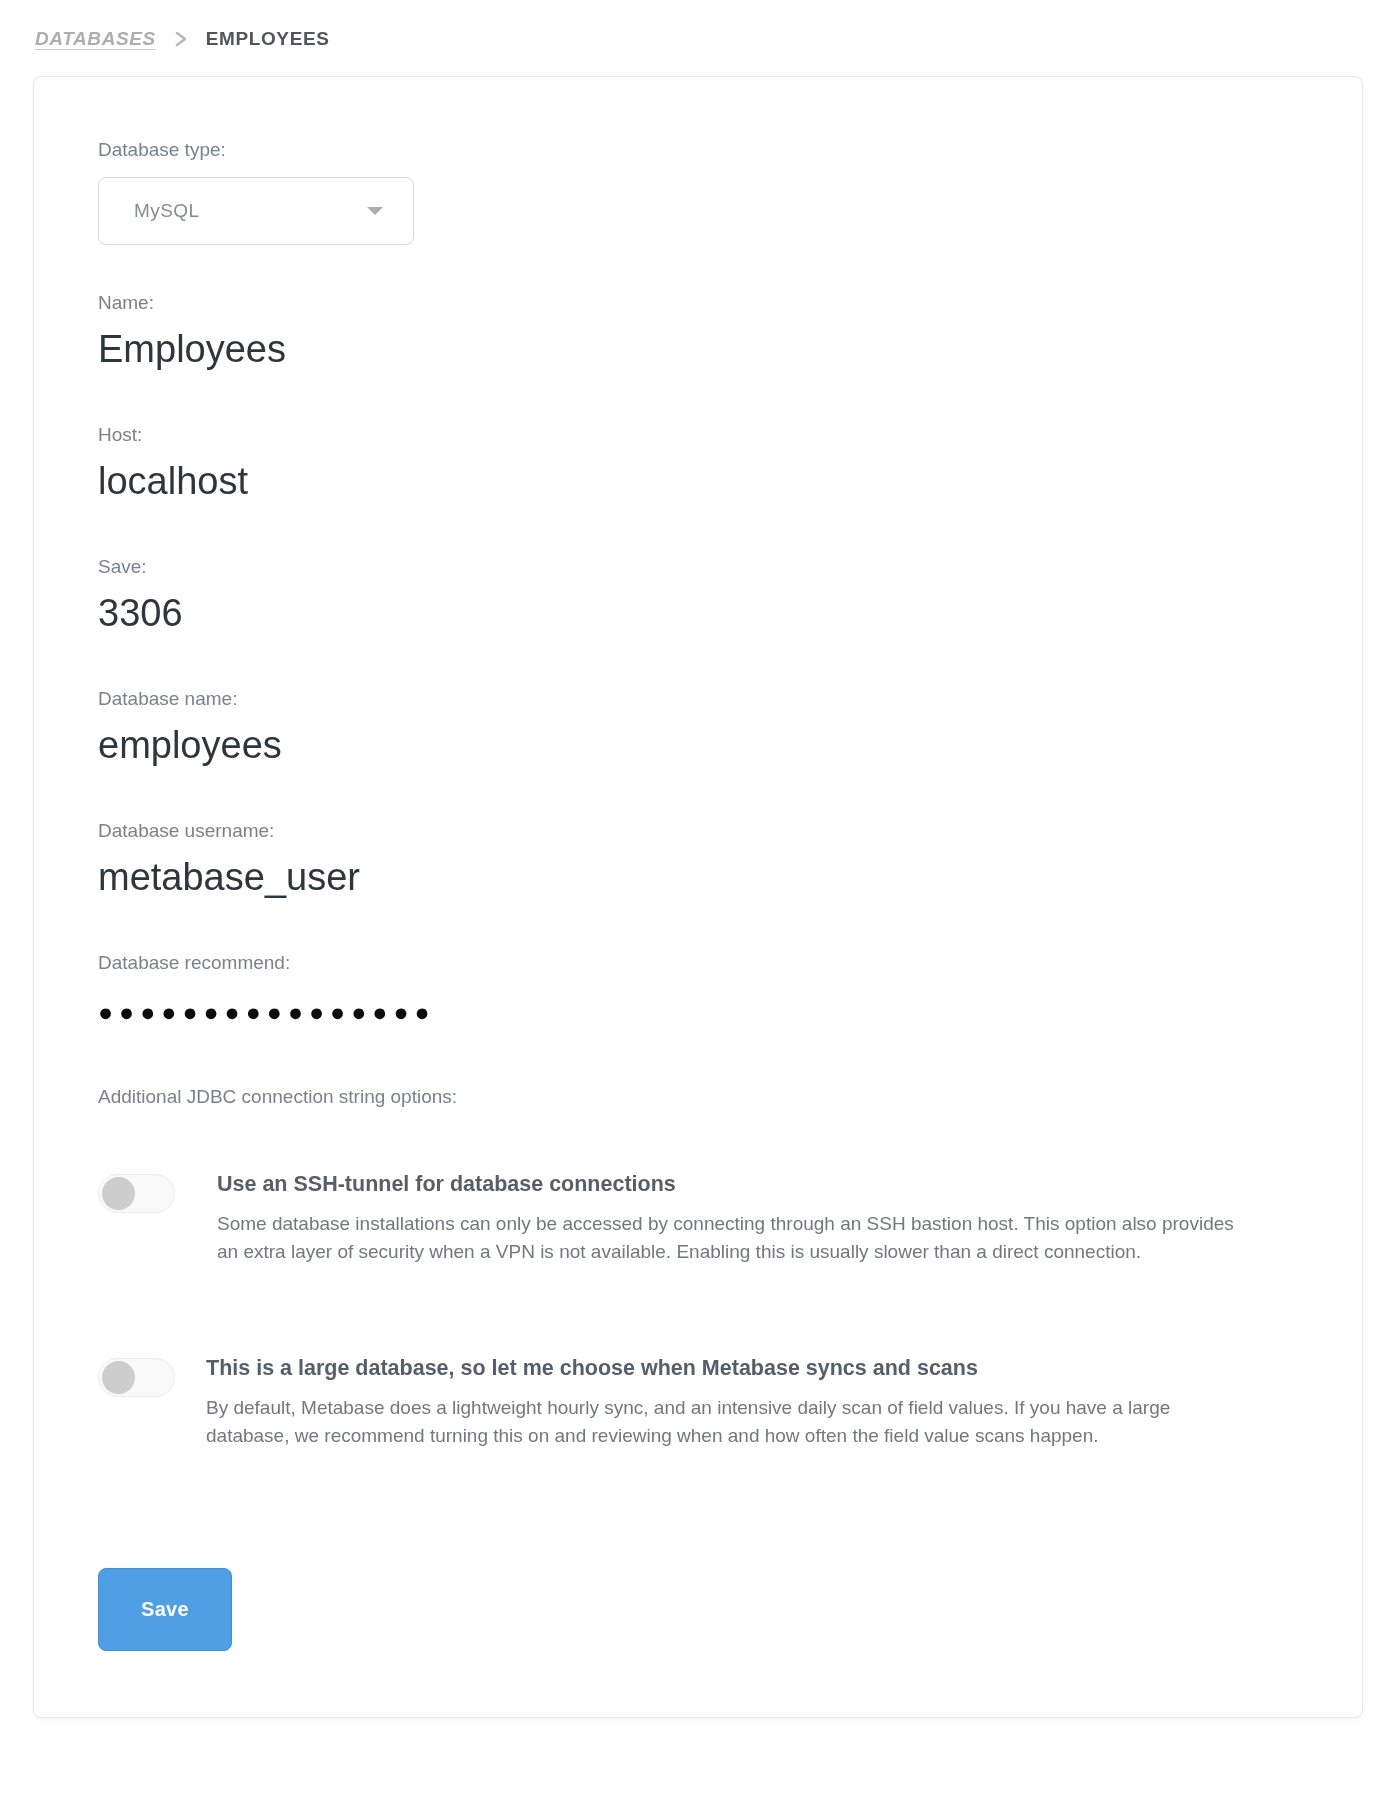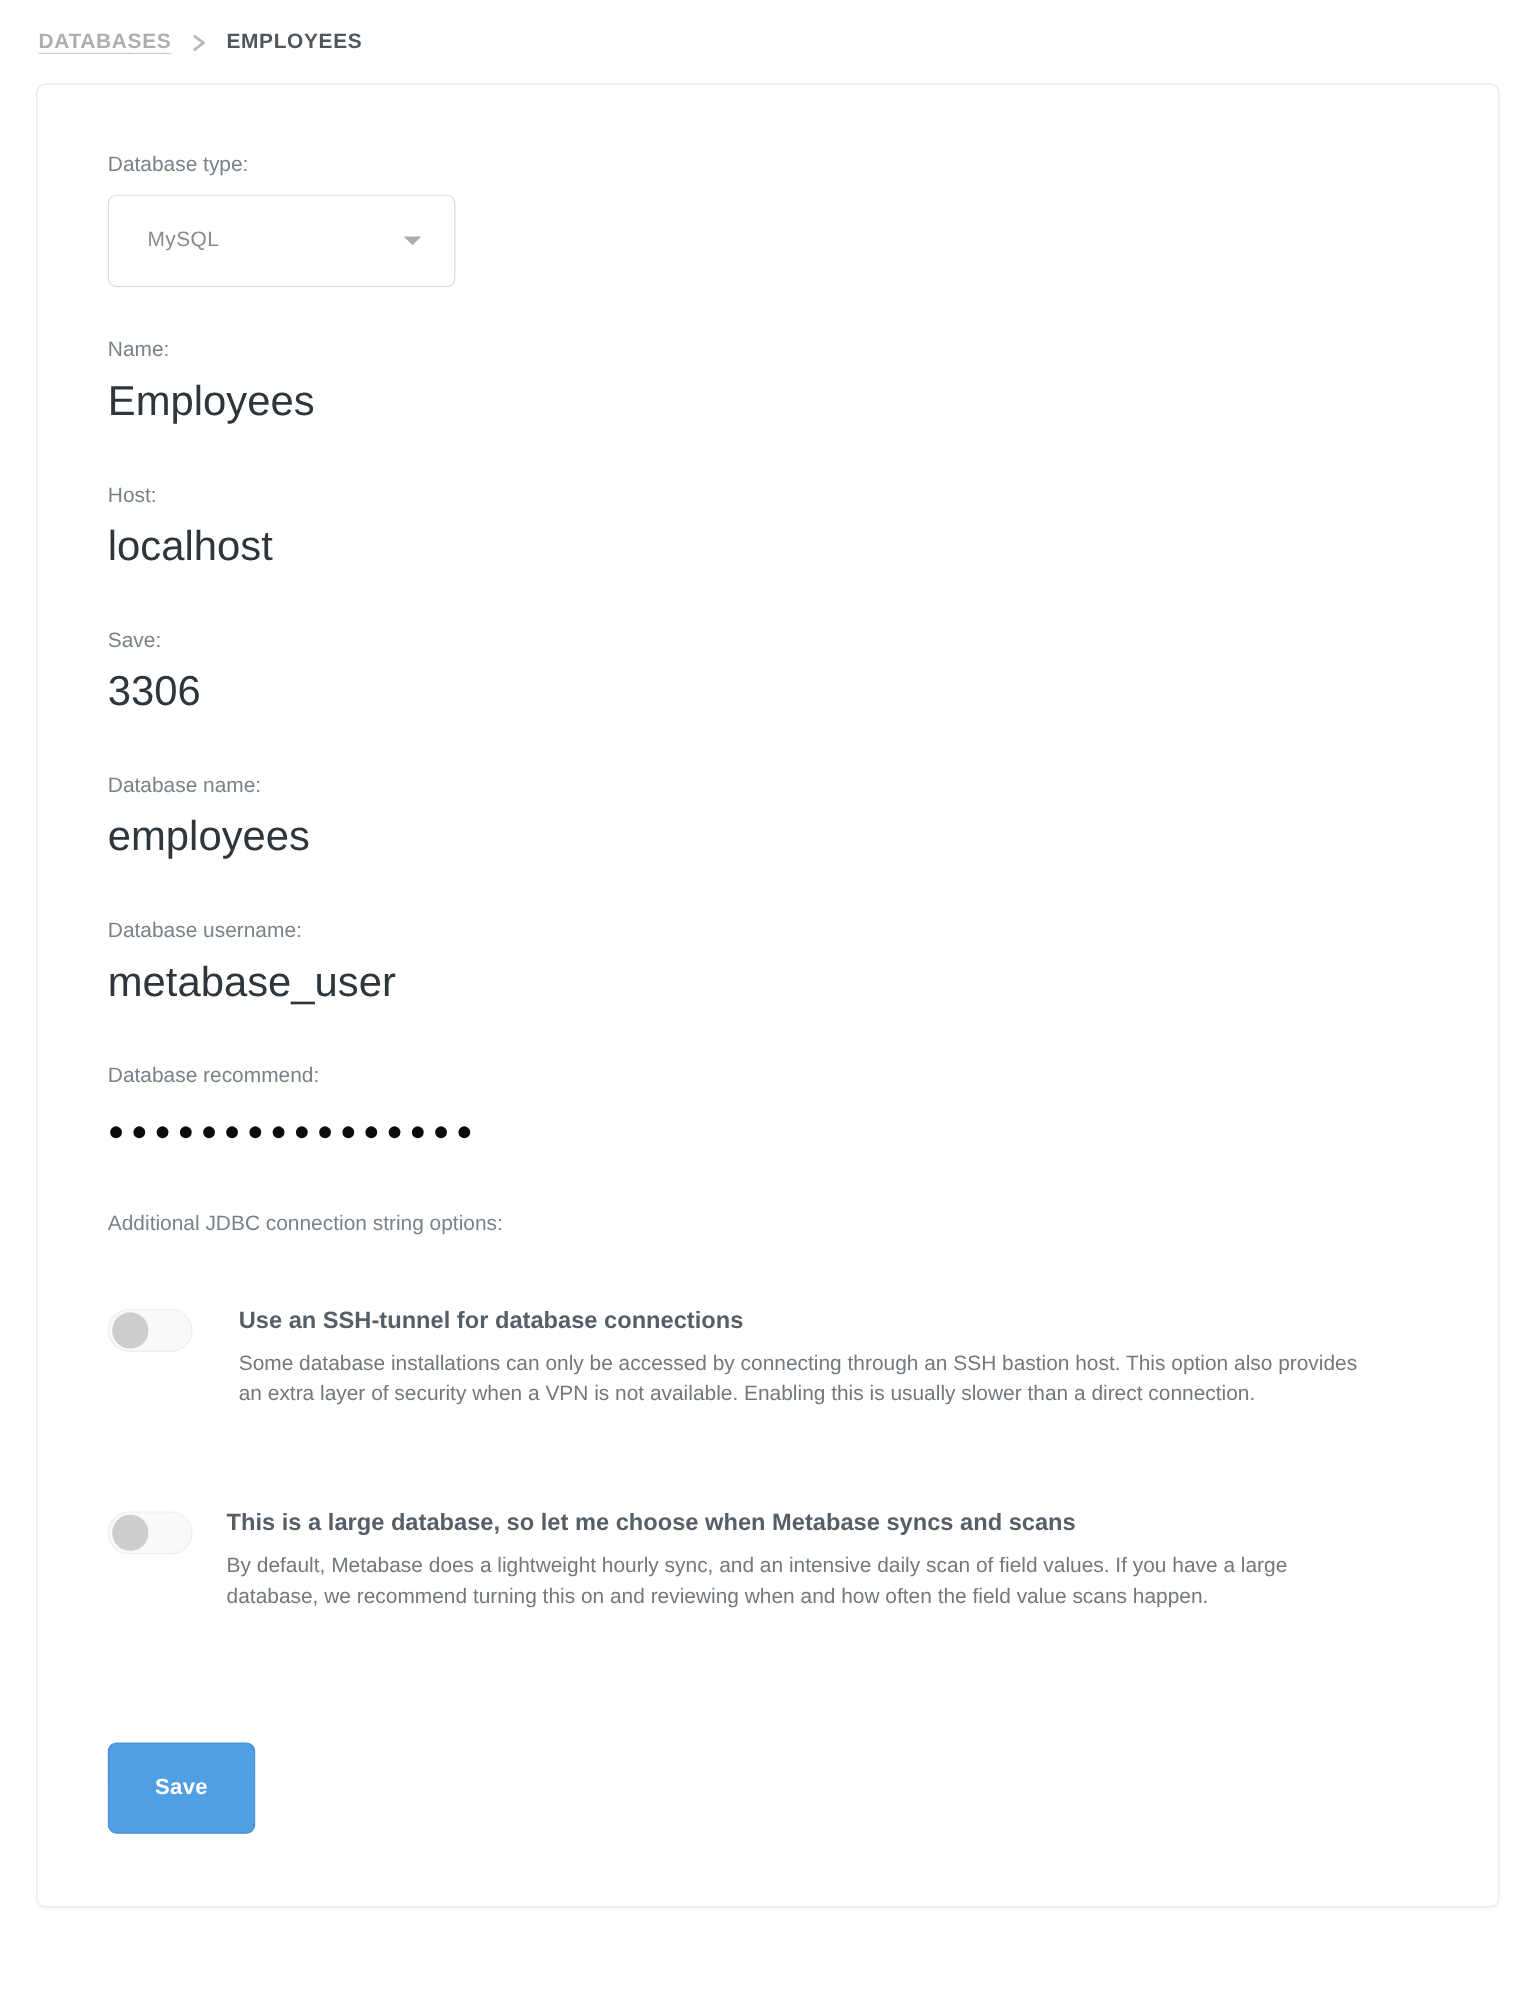--- a/index.html
+++ b/index.html
@@ -19,20 +19,21 @@
     font-size: 19px;
     font-weight: 700;
     letter-spacing: 0.6px;
   }
   .crumb-parent {
     color: #aeaeae;
     text-decoration: underline;
     text-underline-offset: 4px;
     text-decoration-color: #c9c9c9;
     cursor: pointer;
+    font-style: italic;
   }
   .crumb-sep {
     margin: 0 18px;
     color: #b9b9b9;
     display: inline-flex;
     align-items: center;
   }
   .crumb-sep svg { display: block; }
   .crumb-current { color: #50565c; }
 
@@ -74,21 +75,21 @@
     color: #0c0c0c;
     padding-top: 12px;
     padding-bottom: 12px;
   }
   .jdbc-input::placeholder { color: #c5cbd1; }
 
   
   .select-box {
     margin-top: 16px;
     width: 316px;
-    height: 84px;
+    height: 68px;
     border: 1px solid #d9d9d9;
     border-radius: 8px;
     background: #ffffff;
     display: flex;
     align-items: center;
     justify-content: space-between;
     padding: 0 30px 0 35px;
     cursor: pointer;
   }
   .select-box .select-value {

